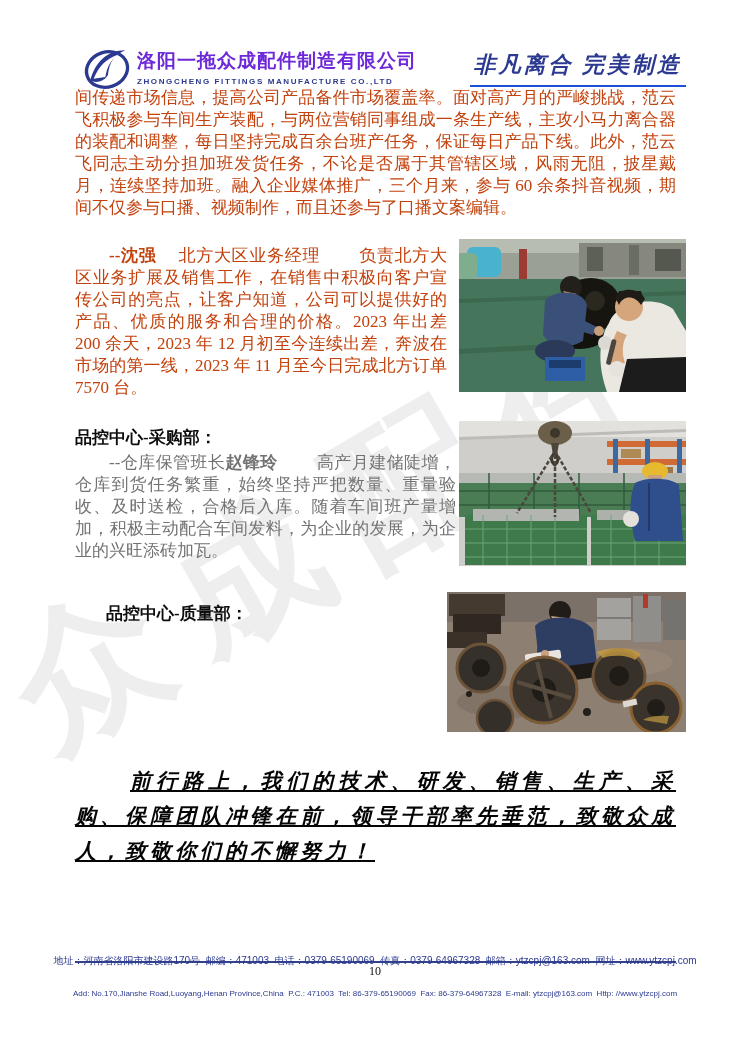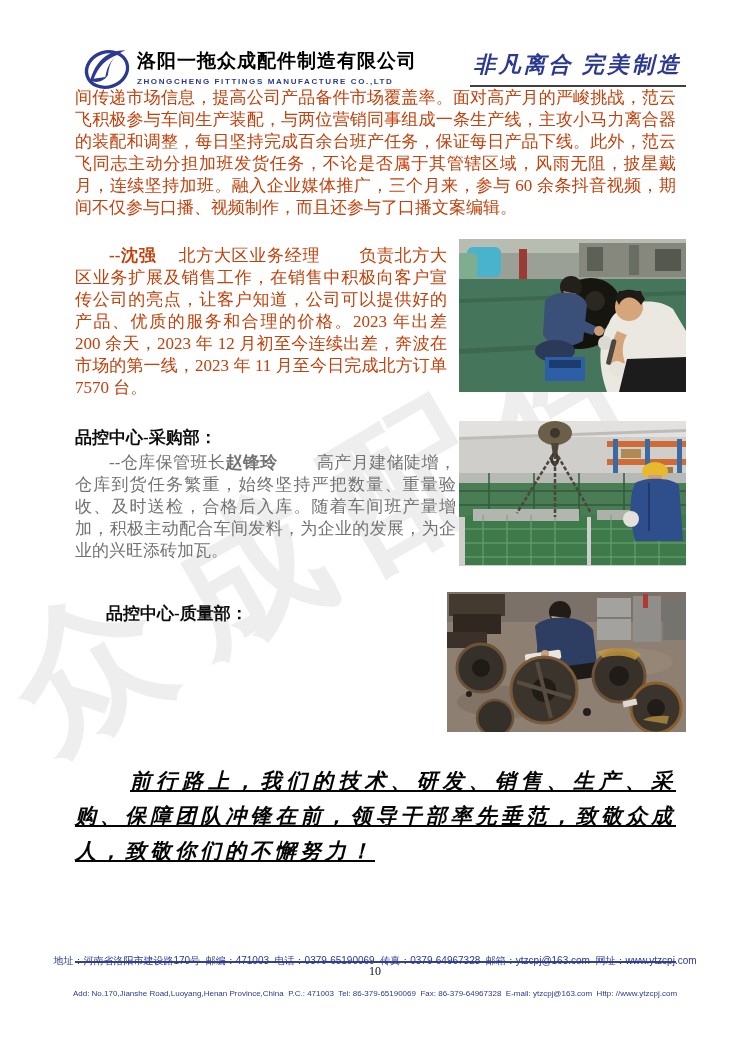--- a/index.html
+++ b/index.html
@@ -2,25 +2,25 @@
 <html><head>
 <meta charset="utf-8">
 <style>
   html,body{margin:0;padding:0;background:#ffffff;}
   .page{position:relative;width:750px;height:1061px;background:#fff;overflow:hidden;
         font-family:"Liberation Serif",serif;color:#111;}
   
   .logo{position:absolute;left:82px;top:42px;width:50px;height:50px;}
   .co-block{position:absolute;left:137px;top:48px;width:230px;}
   .co-cn{font-family:"Liberation Sans",sans-serif;font-weight:bold;font-size:19px;
-         color:#000000;letter-spacing:1px;white-space:nowrap;}
+         color:#6d28d9;letter-spacing:1px;white-space:nowrap;}
   .co-en{font-family:"Liberation Sans",sans-serif;font-weight:bold;font-size:8px;
          color:#2b3990;letter-spacing:1.6px;margin-top:3px;text-align:right;white-space:nowrap;}
   .slogan{position:absolute;right:64px;top:50px;font-size:22px;font-weight:bold;font-style:italic;
-          color:#2b3990;letter-spacing:3px;border-bottom:2px solid #404040;padding:0 4px 5px 4px;white-space:nowrap;}
+          color:#2b3990;letter-spacing:3px;border-bottom:2px solid #1d4ed8;padding:0 4px 5px 4px;white-space:nowrap;}
   
   .watermark{position:absolute;left:-30px;top:400px;width:820px;font-size:150px;font-weight:bold;
              color:rgba(125,125,135,0.13);letter-spacing:34px;white-space:nowrap;
              transform:rotate(-30deg);pointer-events:none;font-family:"Liberation Sans",sans-serif;}
   
   .para{position:absolute;text-align:justify;font-size:17px;line-height:22px;color:#c2410c;}
   .p1{left:75px;top:87px;width:601px;}
   .p-shen{left:75px;top:245px;width:372px;text-indent:2em;}
   .sec{position:absolute;}
   .sec-caigou{left:75px;top:426px;width:381px;}

